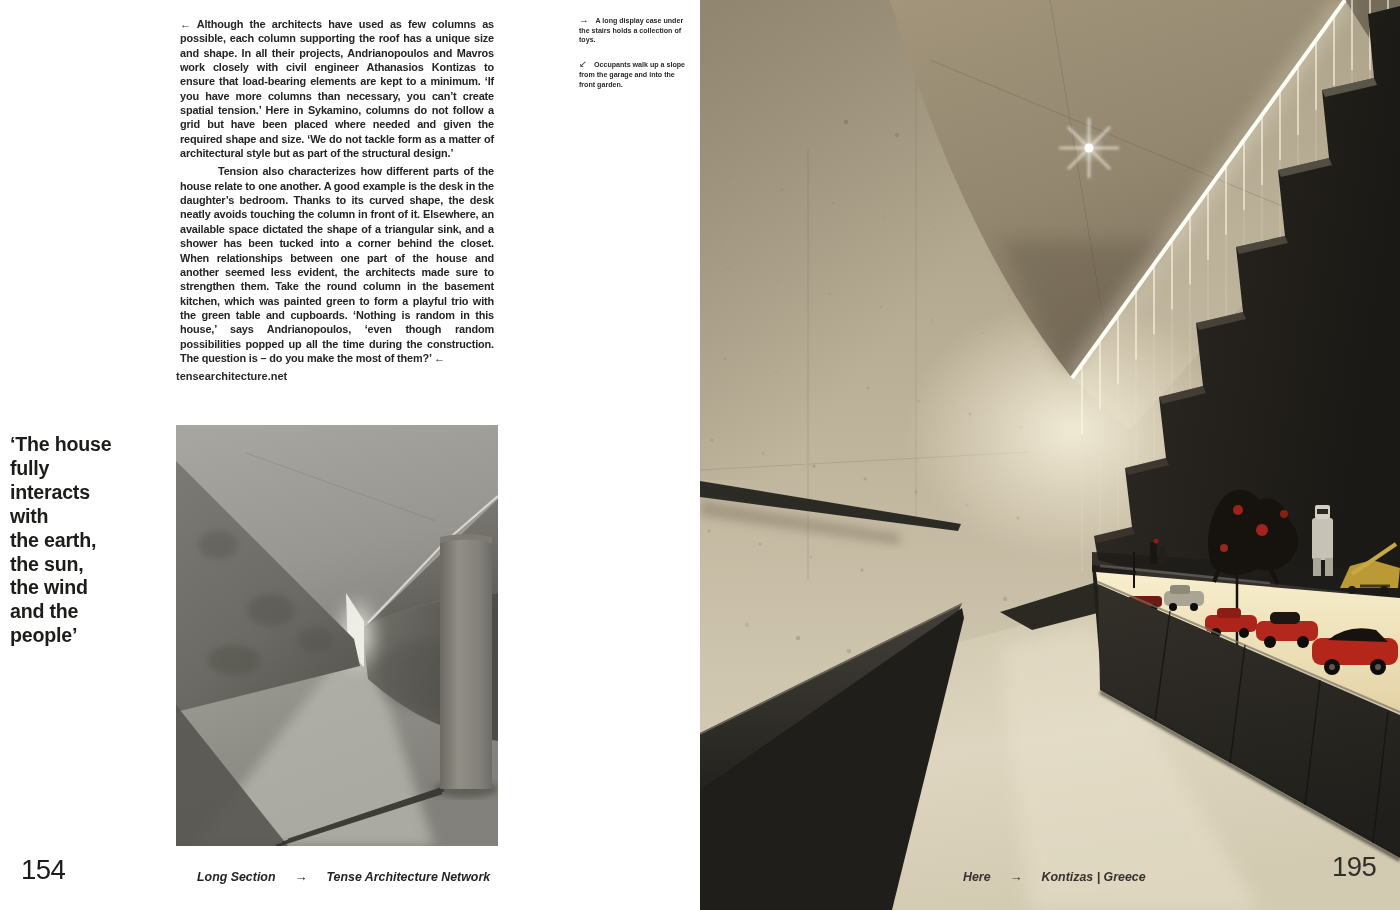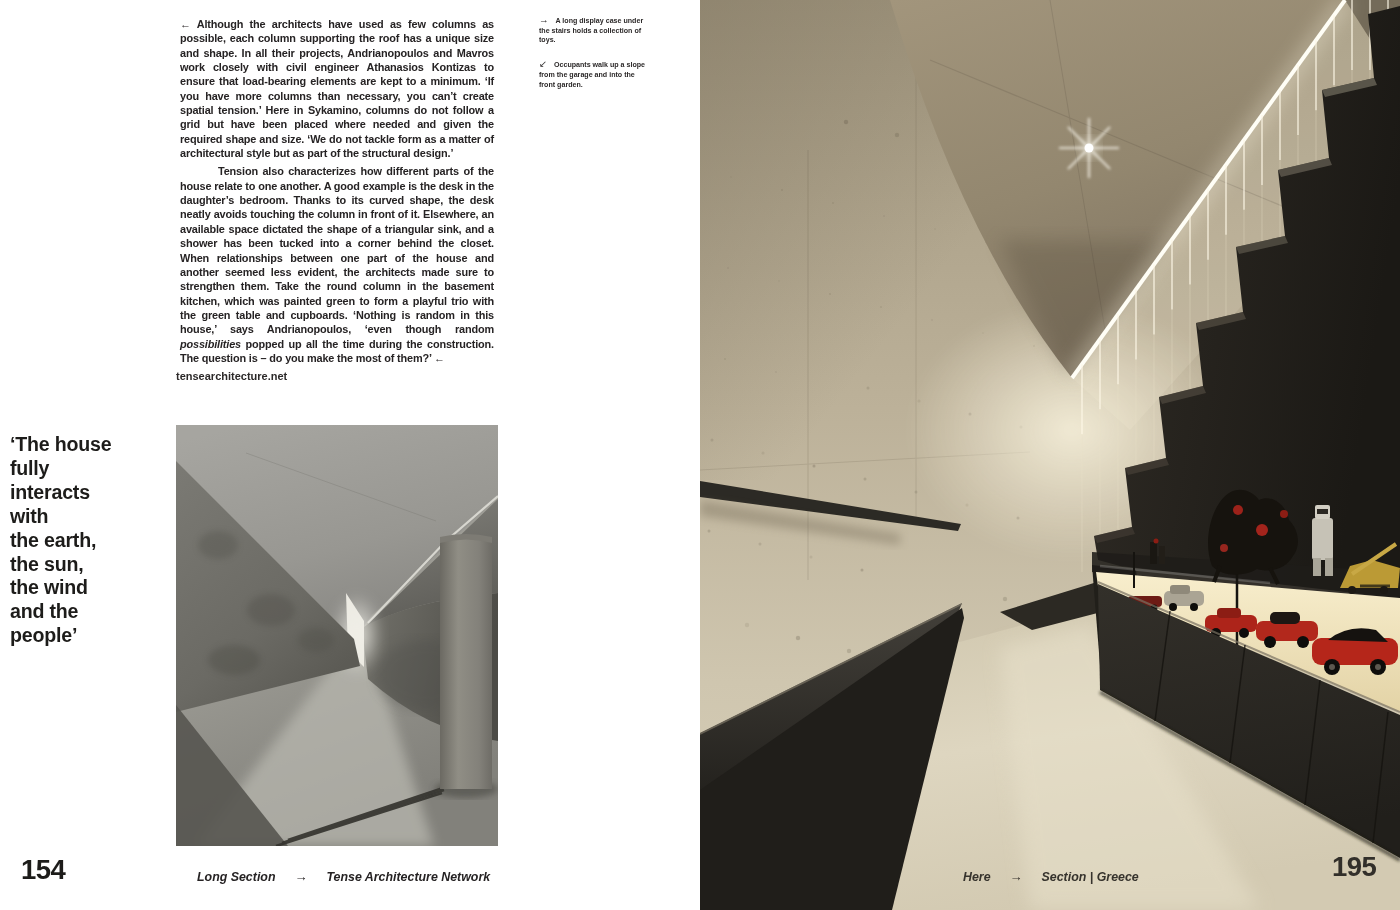--- a/index.html
+++ b/index.html
@@ -6,35 +6,35 @@
   body{width:1400px;height:910px;position:relative;background:#ffffff;overflow:hidden;
        font-family:"Liberation Sans",sans-serif;-webkit-font-smoothing:antialiased;}
   .spread{position:absolute;inset:0;}
 
   
   .article{position:absolute;left:176px;top:13px;width:322px;
            font-size:10.9px;line-height:14.35px;font-weight:700;color:#262324;
            text-align:justify;letter-spacing:-0.15px;}
   .article p{margin:4px;}
   .article .p2{text-indent:38px;}
-  .article .ital{font-style:italic;}
+  .article .ital{}
   .arrow-glyph{font-weight:700;}
   .credit-line{display:block;text-align:left;font-size:11px;letter-spacing:0;
                margin-top:4px;color:#2c2929;}
 
-  .captions{position:absolute;left:539px;top:15px;width:108px;
+  .captions{position:absolute;left:579px;top:15px;width:108px;
             font-size:7.1px;line-height:9.7px;font-weight:700;color:#2c2929;}
   .caption{margin-bottom:13px;}
   .cap-arrow{font-size:9.5px;margin-right:7px;font-weight:400;}
 
   .pull-quote{position:absolute;left:10px;top:421px;width:160px;
               font-size:19.6px;line-height:23.9px;font-weight:700;color:#1d1c1a;
               white-space:pre-line;letter-spacing:-0.2px;margin-top:12px;}
 
-  .page-num{font-weight:700;letter-spacing:-0.5px;}
+  .page-num{font-weight:400;letter-spacing:-0.5px;}
   .page-num-left{position:absolute;left:21px;top:854px;font-size:27.5px;color:#1d1c1a;}
   .page-num-right{position:absolute;left:1332px;top:851px;font-size:27.5px;color:#322f2a;}
 
   .footer{position:absolute;font-size:12.4px;font-weight:700;font-style:italic;}
   .footer-left{left:197px;top:869px;color:#262324;}
   .footer-right{left:963px;top:869px;color:#36332d;}
   .footer .f-arrow{font-weight:400;font-size:13px;margin:0 19px;position:relative;top:-0.5px;}
 
   
   .photo-left{position:absolute;left:176px;top:425px;width:322px;height:421px;}
@@ -453,17 +453,17 @@
         <polygon points="0,481 261,524 258,531 0,497" fill="#2c2a25"></polygon>
         <polygon points="0,500 200,534 200,545 0,516" fill="#6a614e" opacity="0.35" filter="url(#rb5)"></polygon>
         <polygon points="262,603 0,733 0,797 258,613" fill="url(#rshelf)"></polygon>
         <polygon points="262,608 0,790 0,910 192,910 264,618" fill="#201e1a"></polygon>
         <line x1="262" y1="604" x2="0" y2="734" stroke="#8a8270" stroke-width="1.6" opacity="0.6"></line>
       </g>
     </svg>
   </div>
 
   <div class="footer footer-right">
-    <span>Here</span><span class="f-arrow">→</span><span>Section | Greece</span>
+    <span>Here</span><span class="f-arrow">→</span><span>Kontizas | Greece</span>
   </div>
   <div class="page-num page-num-right">195</div>
 
 </div>
 
 </body></html>

